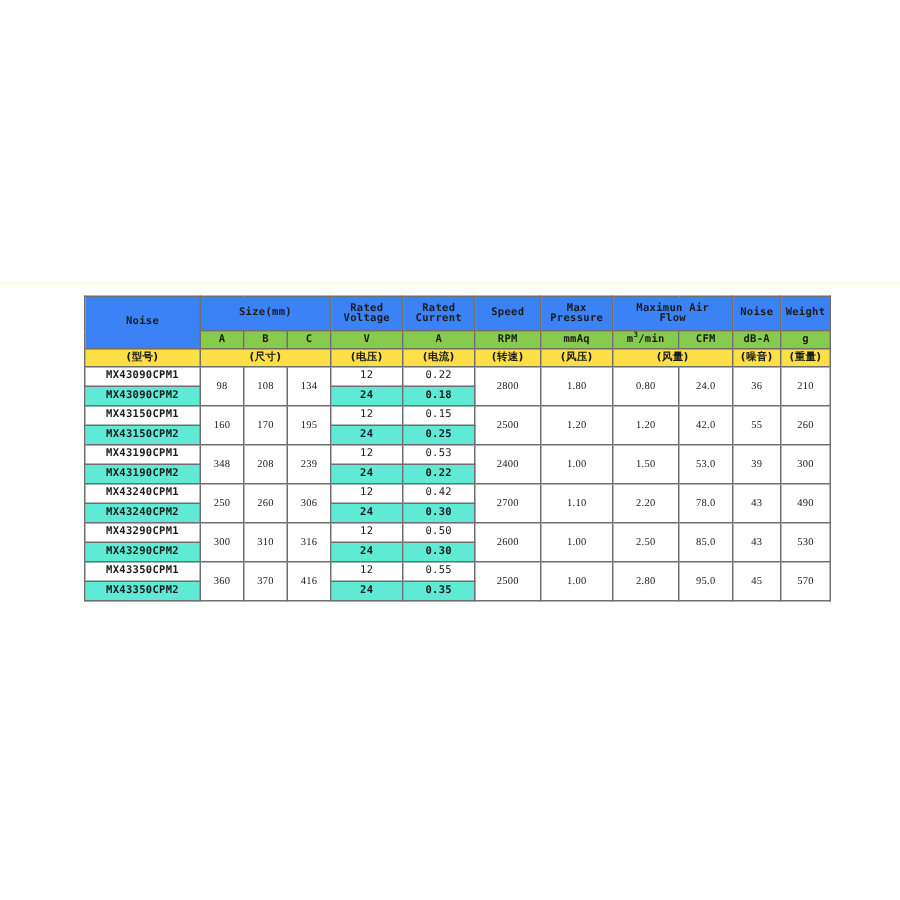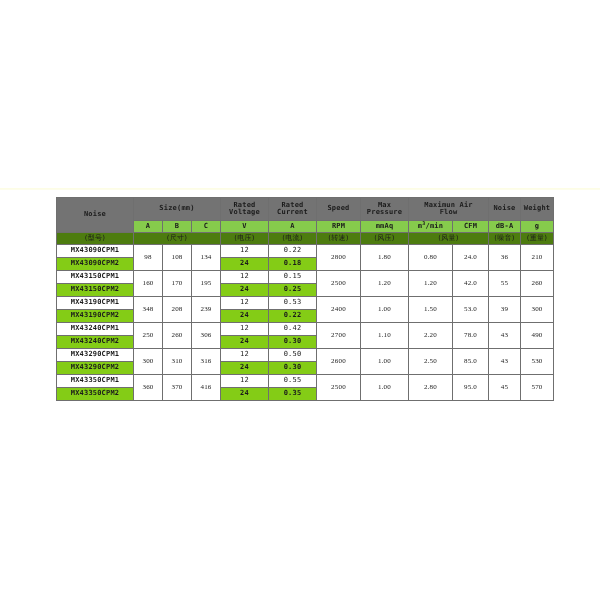--- a/index.html
+++ b/index.html
@@ -46,48 +46,48 @@
     color: #1b1b1b;
     font-size: 7px;
     line-height: 1.05;
     padding: 0;
     white-space: nowrap;
     letter-spacing: 0.2px;
   }
 
   
   td.hd {
-    background: #737373;
+    background: #3b82f6;
     font-weight: bold;
     font-size: 7.3px;
     height: 22px;
   }
   td.sub {
     background: #86cb4c;
     font-weight: bold;
     font-size: 7.3px;
     height: 11px;
   }
   td.cn {
-    background: #4d7c0f;
-    font-weight: normal;
+    background: #fde047;
+    font-weight: bold;
     font-size: 7.3px;
     height: 11px;
     font-family: "DejaVu Sans", "Liberation Sans", sans-serif;
     margin-left: 27px;
   }
 
   
   td.cell {
     height: 12px;
     background: #ffffff;
     font-size: 7px;
   }
   td.green {
-    background: #84cc16;
+    background: #5eead4;
     font-weight: bold;
   }
   td.model {
     font-weight: bold;
     font-size: 7px;
   }
   td.merge {
     background: #ffffff;
     font-size: 7.4px;
     font-family: Liberation Serif, serif;

